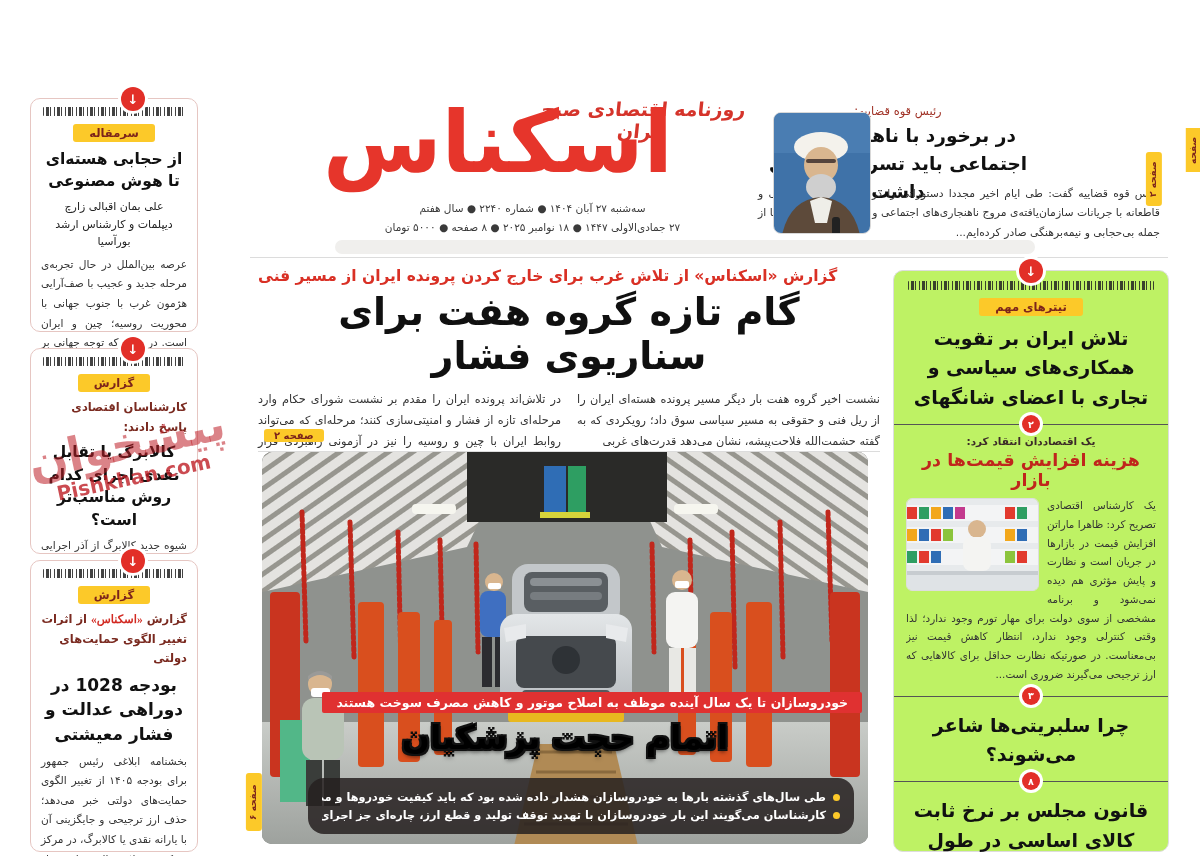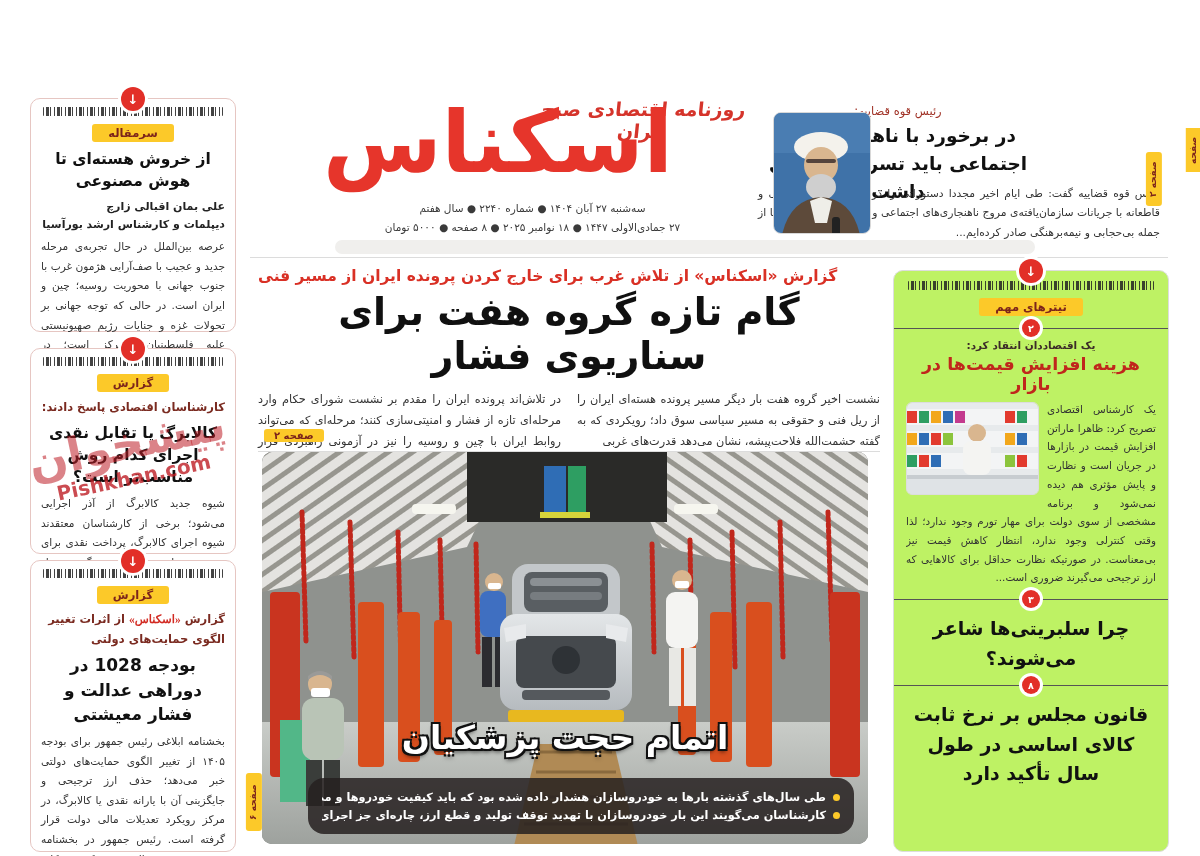--- a/index.html
+++ b/index.html
@@ -11,27 +11,27 @@
   .barcode { height:9px; background:repeating-linear-gradient(90deg,#222 0 1px,transparent 1px 3px,#222 3px 6px,transparent 6px 7px,#222 7px 8px,transparent 8px 11px); opacity:.85; border-radius:1px; }
   .tab-yellow { display:inline-block; background:#fcc929; color:#7c241b; font-weight:bold; font-size:11.5px; padding:2px 16px; border-radius:3px; }
   .pin { position:absolute; width:24px; height:24px; border-radius:50%; background:#e22f28; color:#fff; display:flex; align-items:center; justify-content:center; font-size:13px; font-weight:bold; box-shadow:0 0 0 3px #fff; z-index:5; }
   .numpin { width:18px; height:18px; border-radius:50%; background:#e22f28; color:#fff; display:flex; align-items:center; justify-content:center; font-size:9.5px; font-weight:bold; box-shadow:0 0 0 3px #fff; }
   .vtab { background:#fcc929; color:#7c241b; font-weight:bold; font-size:9px; writing-mode:vertical-rl; transform:rotate(180deg); text-align:center; border-radius:3px; padding:6px 3px; line-height:1.1; }
   .readmore { color:#d22a22; font-weight:bold; font-size:10.5px; text-align:center; }
   .readmore .sq { display:inline-block; width:5px; height:5px; background:#d22a22; margin-left:5px; }
   .justified { text-align:justify; }
 
   
-  .lbox { position:absolute; right:auto; left:30px; width:206px; background:#fff; border:1px solid #e6c6c2; border-radius:10px; padding:14px 10px 8px; }
+  .lbox { position:absolute; right:auto; left:30px; width:168px; background:#fff; border:1px solid #e6c6c2; border-radius:10px; padding:14px 10px 8px; }
   .lbox .bc { margin:-6px 2px 6px; }
   .lbox .tabrow { text-align:center; margin-bottom:6px; }
   .lbox h3 { font-size:15.5px; color:#111; text-align:center; line-height:1.45; margin:4px 0 5px; }
   .lbox .kick { font-size:11.5px; font-weight:bold; color:#7a2a20; text-align:right; line-height:1.7; margin-bottom:2px; }
   .lbox .kick .brand { color:#d22a22;font-family:Liberation Serif, serif; }
-  .lbox .author { font-size:11px; font-weight:bold; color:#222; text-align:right; line-height:1.6; }
+  .lbox .author { font-size:11px; font-weight:normal; color:#222; text-align:center; line-height:1.6; }
   .lbox .body { font-size:10.6px; color:#333; line-height:1.85; margin-top:4px; }
   .lbox .foot { margin-top:6px; }
 
   
   .tagline { left:540px; top:98px; width:205px; text-align:center; color:#d5342b; font-size:19px; font-weight:bold; transform:skewX(-6deg); }
   .logo { left:252px; top:86px; width:492px; height:118px; text-align:center; color:#e6352b; font-size:86px; font-weight:700; line-height:112px; letter-spacing:2px; }
   .dateline { left:330px; width:405px; text-align:center; font-size:10.5px; color:#3a3a3a; }
   .greystrip { left:335px; top:240px; width:700px; height:14px; background:#f0efed; border-radius:7px; }
 
   
@@ -59,21 +59,21 @@
   .rcol .divider { position:relative; border-top:1px solid #555; margin:12px -12px 10px; }
   .rcol .divider .numpin { position:absolute; right:50%; margin-right:-9px; top:-10px; }
   .rcol .kick2 { text-align:center; font-size:10.5px; font-weight:bold; color:#3c2b28; margin-top:8px; }
   .rcol h4 { text-align:center; font-size:17.5px; color:#c0261c; margin:3px 0 6px; }
   .rcol .ibody { font-size:10.4px; color:#333; line-height:1.8; }
   .rcol .shopimg { float:left; width:133px; height:93px; border-radius:6px; overflow:hidden; border:1px solid #ddd; margin:2px 8px 4px 0; }
 
   
   .photo { left:262px; top:452px; width:606px; height:392px; border-radius:10px; overflow:hidden; background:#888; }
   .photo .strip { position:absolute; right:6px; top:240px; background:#e03131; color:#fff; font-size:12.5px; font-weight:bold; padding:3px 14px; border-radius:2px; }
-  .photo .bigtitle { position:absolute; left:0; top:266px; width:100%; text-align:center; color:#ffffff; font-size:33px; font-weight:900;
+  .photo .bigtitle { position:absolute; left:0; top:266px; width:100%; text-align:center; color:#000000; font-size:33px; font-weight:900;
       text-shadow:2px 2px 0 #111,-2px -2px 0 #111,2px -2px 0 #111,-2px 2px 0 #111,0 3px 4px rgba(0,0,0,.6); }
   .photo .darkbox { position:absolute; left:46px; right:14px; top:326px; height:56px; background:rgba(38,32,32,.85); border-radius:16px; padding:7px 14px; display:flex; flex-direction:column; justify-content:center; gap:5px; }
   .photo .darkbox .row { display:flex; align-items:center; gap:7px; color:#fff; font-size:11.3px; font-weight:bold; white-space:nowrap; overflow:hidden; }
   .photo .darkbox .dot { flex:0 0 auto; width:7px; height:7px; border-radius:50%; background:#fcc929; }
 
   .watermark { left:14px; top:420px; width:230px; text-align:center; transform:rotate(-12deg); z-index:9; pointer-events:none; }
   .watermark .fa { font-size:46px; font-weight:900; color:rgba(190,30,38,.55); line-height:1; }
   .watermark .en { font-size:20px; font-weight:bold; color:rgba(190,30,38,.8); direction:ltr; }
 </style>
 </head>
@@ -107,21 +107,21 @@
   </div>
   <div class="abs vtab" style="left:1146px; top:152px; height:54px;">صفحه ۲</div>
   <div class="abs vtab" style="left:1186px; top:128px; height:44px; border-radius:3px 0 0 3px;">صفحه ۶</div>
 
   <div class="abs hrline" style="left:250px; top:257px; width:918px;"></div>
 
   <div class="pin" style="left:121px; top:87px;">↓</div>
   <div class="lbox" style="top:98px; height:234px;">
     <div class="bc barcode"></div>
     <div class="tabrow"><span class="tab-yellow">سرمقاله</span></div>
-    <h3>از خروش هسته‌ای تا هوش مصنوعی</h3>
+    <h3>از حجابی هسته‌ای تا هوش مصنوعی</h3>
     <div class="author">علی بمان اقبالی زارچ</div>
     <div class="author">دیپلمات و کارشناس ارشد بورآسیا</div>
     <div class="body justified">عرصه بین‌الملل در حال تجربه‌ی مرحله جدید و عجیب با صف‌آرایی هژمون غرب با جنوب جهانی با محوریت روسیه؛ چین و ایران است. در حالی که توجه جهانی بر تحولات غزه و جنایات رژیم صهیونیستی علیه فلسطینیان متمرکز است؛ در جغرافیای پیرامونی دریای سیاه قریب چهار سال از بحران اوکراین می‌گذرد و تقابل محور یورآتلانتیک و روسیه نتیجه ملموسی نداشته است...</div>
     <div class="foot readmore"><span class="sq"></span><span>صفحه ۲ را بخوانید</span></div>
   </div>
 
   <div class="pin" style="left:121px; top:337px;">↓</div>
   <div class="lbox" style="top:348px; height:206px;">
     <div class="bc barcode"></div>
     <div class="tabrow"><span class="tab-yellow">گزارش</span></div>
@@ -159,20 +159,21 @@
     </div>
     <span class="tab-yellow ptab" style="font-size:10px; padding:1px 10px;">صفحه ۲</span>
     <div class="hrline bline"></div>
   </div>
 
   <div class="pin" style="left:1019px; top:259px;">↓</div>
   <div class="abs rcol">
     <div class="barcode" style="margin:0 2px 6px"></div>
     <div class="tabrow"><span class="tab-yellow">تیترهای مهم</span></div>
 
+    <h3>تلاش ایران بر تقویت همکاری‌های سیاسی و تجاری با اعضای شانگهای</h3>
     <div class="divider">
         <span class="numpin">۲</span>
       </div>
 
     <div class="kick2">یک اقتصاددان انتقاد کرد:</div>
     <h4>هزینه افزایش قیمت‌ها در بازار</h4>
     <div style="overflow:hidden">
       <div class="shopimg">
         <svg width="133" height="93" viewBox="0 0 133 93">
           <rect width="133" height="93" fill="#e7eaec"></rect>
@@ -316,20 +317,21 @@
       <g>
         <rect x="18" y="268" width="30" height="82" fill="#52b788"></rect>
         <circle cx="58" cy="232" r="12" fill="#d9b68f"></circle>
         <path d="M46 228 Q58 218 70 228 L70 224 Q58 214 46 224 Z" fill="#9a9a98"></path>
         <rect x="49" y="236" width="19" height="9" rx="3" fill="#fff"></rect>
         <rect x="40" y="246" width="42" height="62" rx="12" fill="#b9c4b6"></rect>
         <rect x="44" y="308" width="16" height="46" fill="#3a3d3a"></rect>
           <rect x="62" y="308" width="16" height="46" fill="#3a3d3a"></rect>
       </g>
     </svg>
+    <div class="strip">خودروسازان تا یک سال آینده موظف به اصلاح موتور و کاهش مصرف سوخت هستند</div>
     <div class="bigtitle">اتمام حجت پزشکیان</div>
     <div class="darkbox">
       <div class="row">
           <span class="dot"></span>
           <span>طی سال‌های گذشته بارها به خودروسازان هشدار داده شده بود که باید کیفیت خودروها و مصرف سوخت را بهبود دهند</span>
         </div>
       <div class="row">
           <span class="dot"></span>
           <span>کارشناسان می‌گویند این بار خودروسازان با تهدید توقف تولید و قطع ارز، چاره‌ای جز اجرای دستور ندارند</span>
         </div>

